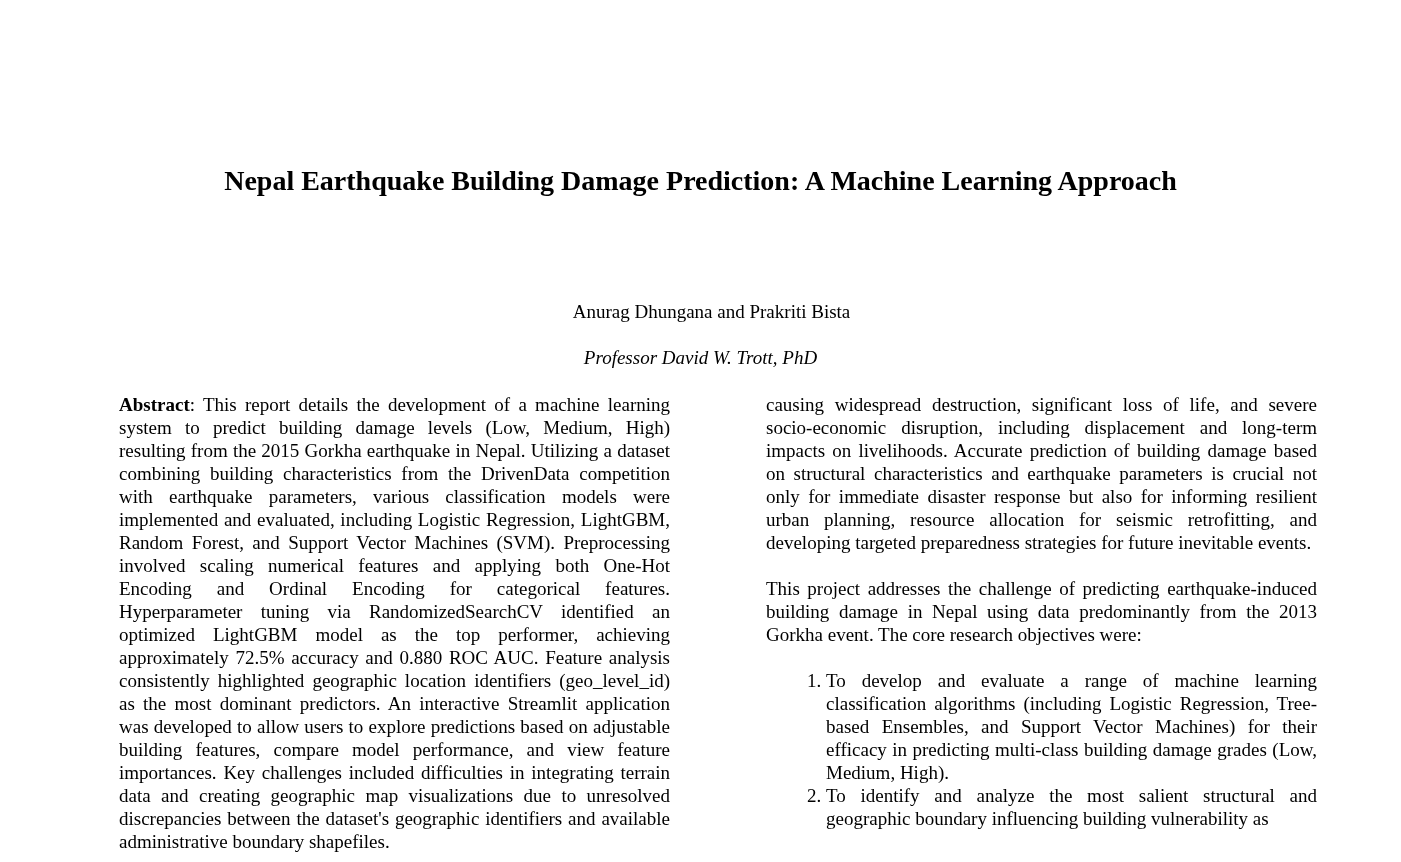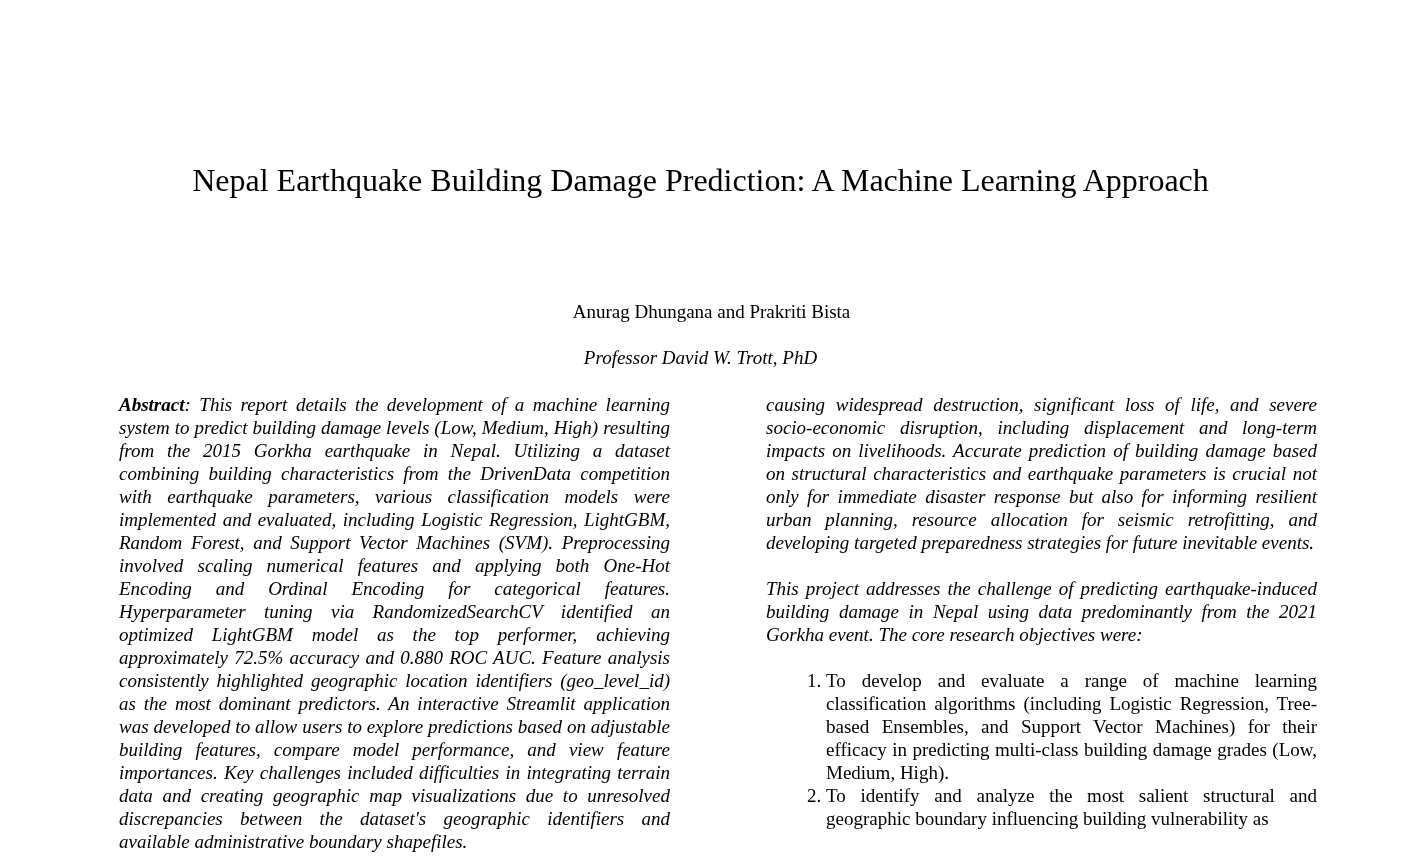--- a/index.html
+++ b/index.html
@@ -1,39 +1,39 @@
 <!DOCTYPE html>
 <html><head>
 <meta charset="utf-8">
 <style>
   html, body { margin: 0; padding: 0; background: #ffffff; }
   body { width: 1401px; height: 862px; overflow: hidden; position: relative; font-family: "Liberation Serif", serif; color: #000; }
-  .title { position: absolute; left: 0; width: 1401px; top: 146px; text-align: center; font-weight: normal; font-size: 32px; line-height: 69px; margin: 0; }
+  .title { position: absolute; left: 0; width: 1401px; top: 146px; text-align: center; font-weight: bold; font-size: 28px; line-height: 69px; margin: 0; }
   .authors { position: absolute; left: 0; width: 1401px; top: 300px; text-align: center; font-size: 19px; line-height: 24px; padding-left: 11px; }
   .advisor { position: absolute; left: 0; width: 1401px; top: 346px; text-align: center; font-size: 19px; line-height: 24px; font-style: italic; }
   .col { position: absolute; top: 393px; width: 551px; font-size: 19px; line-height: 23px; text-align: justify; }
   .col-left { left: 119px; }
   .col-right { left: 766px; }
-  .col p { margin: 0; font-style: italic; }
+  .col p { margin: 0; }
   .col p + p { margin-top: 23px; }
   ol { margin: 23px 0 12px 0; padding-left: 60px; }
   ol li { padding-left: 0; }
   ol li::marker { font-size: 19px; }
 </style>
 </head>
 <body>
 
 <h1 class="title">Nepal Earthquake Building Damage Prediction: A Machine Learning Approach</h1>
 <div class="authors">Anurag Dhungana and Prakriti Bista</div>
 <div class="advisor">Professor David W. Trott, PhD</div>
 
 <div class="col col-left">
   <p><b>Abstract</b><span>: This report details the development of a machine learning system to predict building damage levels (Low, Medium, High) resulting from the 2015 Gorkha earthquake in Nepal. Utilizing a dataset combining building characteristics from the DrivenData competition with earthquake parameters, various classification models were implemented and evaluated, including Logistic Regression, LightGBM, Random Forest, and Support Vector Machines (SVM). Preprocessing involved scaling numerical features and applying both One-Hot Encoding and Ordinal Encoding for categorical features. Hyperparameter tuning via RandomizedSearchCV identified an optimized LightGBM model as the top performer, achieving approximately 72.5% accuracy and 0.880 ROC AUC. Feature analysis consistently highlighted geographic location identifiers (geo_level_id) as the most dominant predictors. An interactive Streamlit application was developed to allow users to explore predictions based on adjustable building features, compare model performance, and view feature importances. Key challenges included difficulties in integrating terrain data and creating geographic map visualizations due to unresolved discrepancies between the dataset's geographic identifiers and available administrative boundary shapefiles.</span></p>
 </div>
 
 <div class="col col-right">
   <p>causing widespread destruction, significant loss of life, and severe socio-economic disruption, including displacement and long-term impacts on livelihoods. Accurate prediction of building damage based on structural characteristics and earthquake parameters is crucial not only for immediate disaster response but also for informing resilient urban planning, resource allocation for seismic retrofitting, and developing targeted preparedness strategies for future inevitable events.</p>
-  <p>This project addresses the challenge of predicting earthquake-induced building damage in Nepal using data predominantly from the 2021 Gorkha event. The core research objectives were:</p>
+  <p>This project addresses the challenge of predicting earthquake-induced building damage in Nepal using data predominantly from the 2013 Gorkha event. The core research objectives were:</p>
   <ol>
     <li>To develop and evaluate a range of machine learning classification algorithms (including Logistic Regression, Tree-based Ensembles, and Support Vector Machines) for their efficacy in predicting multi-class building damage grades (Low, Medium, High).</li>
     <li>To identify and analyze the most salient structural and geographic boundary influencing building vulnerability as</li>
   </ol>
 </div>
 
 </body></html>

